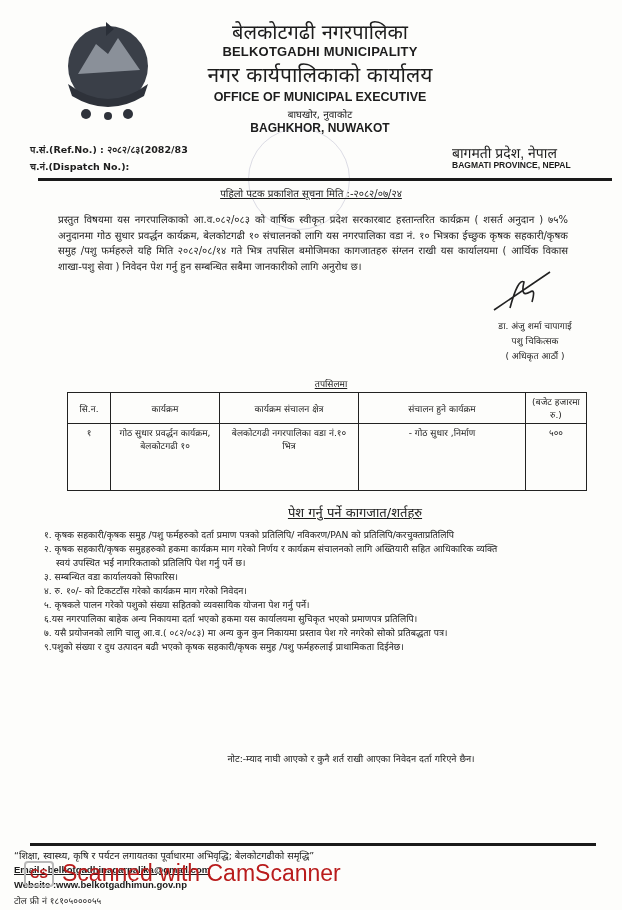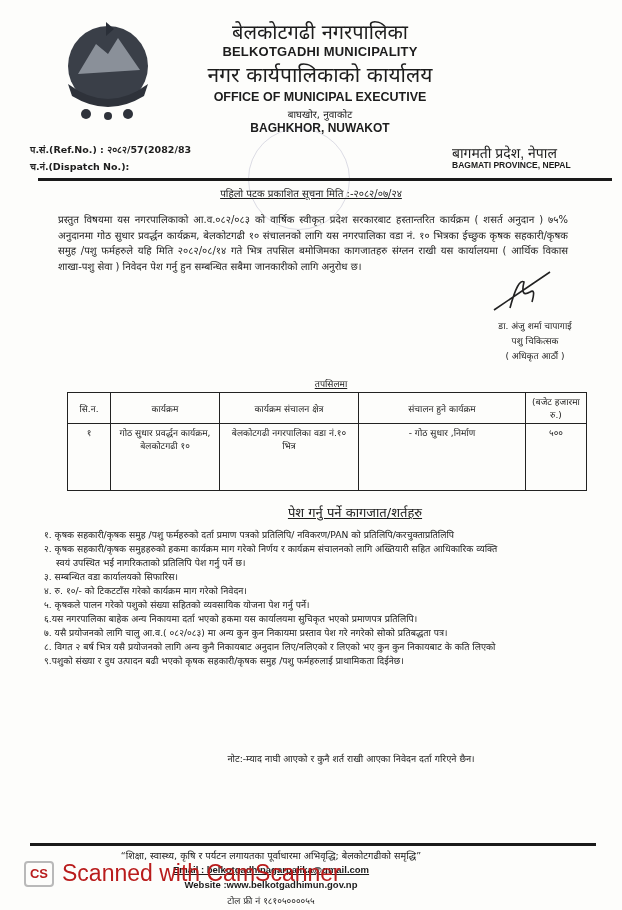--- a/index.html
+++ b/index.html
@@ -21,21 +21,21 @@
   .para { left:58px; width:510px; font-size:10px; line-height:15.5px; text-align:justify; font-family:"DejaVu Sans", sans-serif; }
   .sig { left:465px; width:140px; text-align:center; font-size:9px; line-height:14px; font-family:"DejaVu Sans", sans-serif;margin-top:9px; }
   table.tbl { position:absolute; left:67px; top:392px; width:520px; border-collapse:collapse;
               font-size:9px; font-family:"DejaVu Sans", sans-serif; }
   .tbl th, .tbl td { border:1.3px solid #222; text-align:center; vertical-align:top; padding:2px 4px; font-weight:normal; }
   .tbl th { height:22px; vertical-align:middle; }
   .tbl td { height:62px; }
   .list { left:44px; width:570px; font-size:9.2px; line-height:14px; font-family:"DejaVu Sans", sans-serif; }
   .list div.ind { padding-left:12px; }
   .note { left:0; width:622px; text-align:center; font-size:9.3px; font-family:"DejaVu Sans", sans-serif; }
-  .foot { left:4px; width:534px; text-align:center; font-size:9.5px; font-family:"DejaVu Sans", sans-serif; }
+  .foot { left:14px; width:534px; font-size:9.5px; font-family:"DejaVu Sans", sans-serif; }
   .foot-en { font-family:"Liberation Sans", sans-serif; font-weight:bold; }
   .wm { left:24px; top:860px; font-family:"Liberation Sans", sans-serif; font-size:23px; color:#b91c1c; display:flex; align-items:center; gap:8px; }
   .wm-box { width:26px; height:22px; border:2px solid #b9b9b9; border-radius:4px; font-size:13px; font-weight:bold;
             display:flex; align-items:center; justify-content:center; }
   .stamp { left:248px; top:128px; width:100px; height:100px; border-radius:50%; border:1px solid rgba(120,120,160,0.25); }
 </style>
 </head>
 <body>
 
 <svg class="abs emblem" viewBox="0 0 104 110">
@@ -50,21 +50,21 @@
 
 <div class="abs hdr h-np1">बेलकोटगढी नगरपालिका</div>
 <div class="abs hdr h-en1">BELKOTGADHI MUNICIPALITY</div>
 <div class="abs hdr h-np2">नगर कार्यपालिकाको कार्यालय</div>
 <div class="abs hdr h-en2">OFFICE OF MUNICIPAL EXECUTIVE</div>
 <div class="abs hdr h-np3">बाघखोर, नुवाकोट</div>
 <div class="abs hdr h-en3">BAGHKHOR, NUWAKOT</div>
 
 <div class="abs stamp"></div>
 
-<div class="abs ref" style="top:143px">प.सं.(Ref.No.) : २०८२/57(2082/83</div>
+<div class="abs ref" style="top:143px">प.सं.(Ref.No.) : २०८२/८३(2082/83</div>
 <div class="abs ref" style="top:160px">च.नं.(Dispatch No.):</div>
 <div class="abs prov" style="top:143px">बागमती प्रदेश, नेपाल</div>
 <div class="abs prov" style="top:160px; font-size:8.5px; font-weight:bold; font-family:'Liberation Sans',sans-serif;">BAGMATI PROVINCE, NEPAL</div>
 
 <div class="abs rule" style="top:178px; height:3px;"></div>
 
 <div class="abs title" style="top:186px">पहिलो पटक प्रकाशित सूचना मिति :-२०८२/०७/२४</div>
 <div class="abs para" style="top:212px">प्रस्तुत विषयमा यस नगरपालिकाको आ.व.०८२/०८३ को वार्षिक स्वीकृत प्रदेश सरकारबाट हस्तान्तरित कार्यक्रम ( शसर्त अनुदान ) ७५% अनुदानमा गोठ सुधार प्रवर्द्धन कार्यक्रम, बेलकोटगढी १० संचालनको लागि यस नगरपालिका वडा नं. १० भित्रका ईच्छुक कृषक सहकारी/कृषक समुह /पशु फर्महरुले यहि मिति २०८२/०८/१४ गते भित्र तपसिल बमोजिमका कागजातहरु संग्लन राखी यस कार्यालयमा ( आर्थिक विकास शाखा-पशु सेवा ) निवेदन पेश गर्नु हुन सम्बन्धित सबैमा जानकारीको लागि अनुरोध छ।</div>
 
 <svg class="abs" style="left:490px; top:268px; width:70px; height:46px" viewBox="0 0 70 46">
@@ -99,21 +99,20 @@
 <div class="abs title" style="top:503px; font-size:13px;margin-left:44px;">पेश गर्नु पर्ने कागजात/शर्तहरु</div>
 <div class="abs list" style="top:528px">
   <div>१. कृषक सहकारी/कृषक समुह /पशु फर्महरुको दर्ता प्रमाण पत्रको प्रतिलिपि/ नविकरण/PAN को प्रतिलिपि/करचुक्ताप्रतिलिपि</div>
   <div>२. कृषक सहकारी/कृषक समुहहरुको हकमा कार्यक्रम माग गरेको निर्णय र कार्यक्रम संचालनको लागि अख्तियारी सहित आधिकारिक व्यक्ति</div>
   <div class="ind">स्वयं उपस्थित भई नागरिकताको प्रतिलिपि पेश गर्नु पर्ने छ।</div>
   <div>३. सम्बन्धित वडा कार्यालयको सिफारिस।</div>
   <div>४. रु. १०/- को टिकटटाँस गरेको कार्यक्रम माग गरेको निवेदन।</div>
   <div>५. कृषकले पालन गरेको पशुको संख्या  सहितको व्यवसायिक योजना पेश गर्नु पर्ने।</div>
   <div>६.यस नगरपालिका बाहेक अन्य निकायमा दर्ता भएको हकमा यस कार्यालयमा सुचिकृत  भएको प्रमाणपत्र प्रतिलिपि।</div>
   <div>७. यसै प्रयोजनको लागि चालु आ.व.( ०८२/०८३) मा अन्य कुन कुन निकायमा प्रस्ताव पेश गरे नगरेको सोको प्रतिबद्धता पत्र।</div>
-  <div>८. विगत २ बर्ष भित्र यसै प्रयोजनको लागि अन्य कुनै निकायबाट अनुदान लिए/नलिएको र लिएको भए कुन कुन निकायबाट के कति लिएको</div>
   <div>९.पशुको संख्या र दुध उत्पादन बढी भएको कृषक सहकारी/कृषक समुह /पशु फर्महरुलाई प्राथामिकता दिईनेछ।</div>
 </div>
 
 <div class="abs note" style="top:752px; left:40px;">नोट:-म्याद नाघी आएको र कुनै शर्त राखी आएका निवेदन दर्ता गरिएने छैन।</div>
 
 <div class="abs rule" style="top:843px; left:30px; width:566px; height:3px;"></div>
 <div class="abs foot" style="top:849px">“शिक्षा, स्वास्थ्य, कृषि र पर्यटन लगायतका पूर्वाधारमा अभिवृद्धि; बेलकोटगढीको समृद्धि”</div>
 <div class="abs foot foot-en" style="top:864px; text-decoration:underline;">Email : belkotgadhinagarpalika@gmail.com</div>
 <div class="abs foot foot-en" style="top:879px">Website :www.belkotgadhimun.gov.np</div>
 <div class="abs foot" style="top:894px; font-size:9px;">टोल फ्री नं १८१०५००००५५</div>

